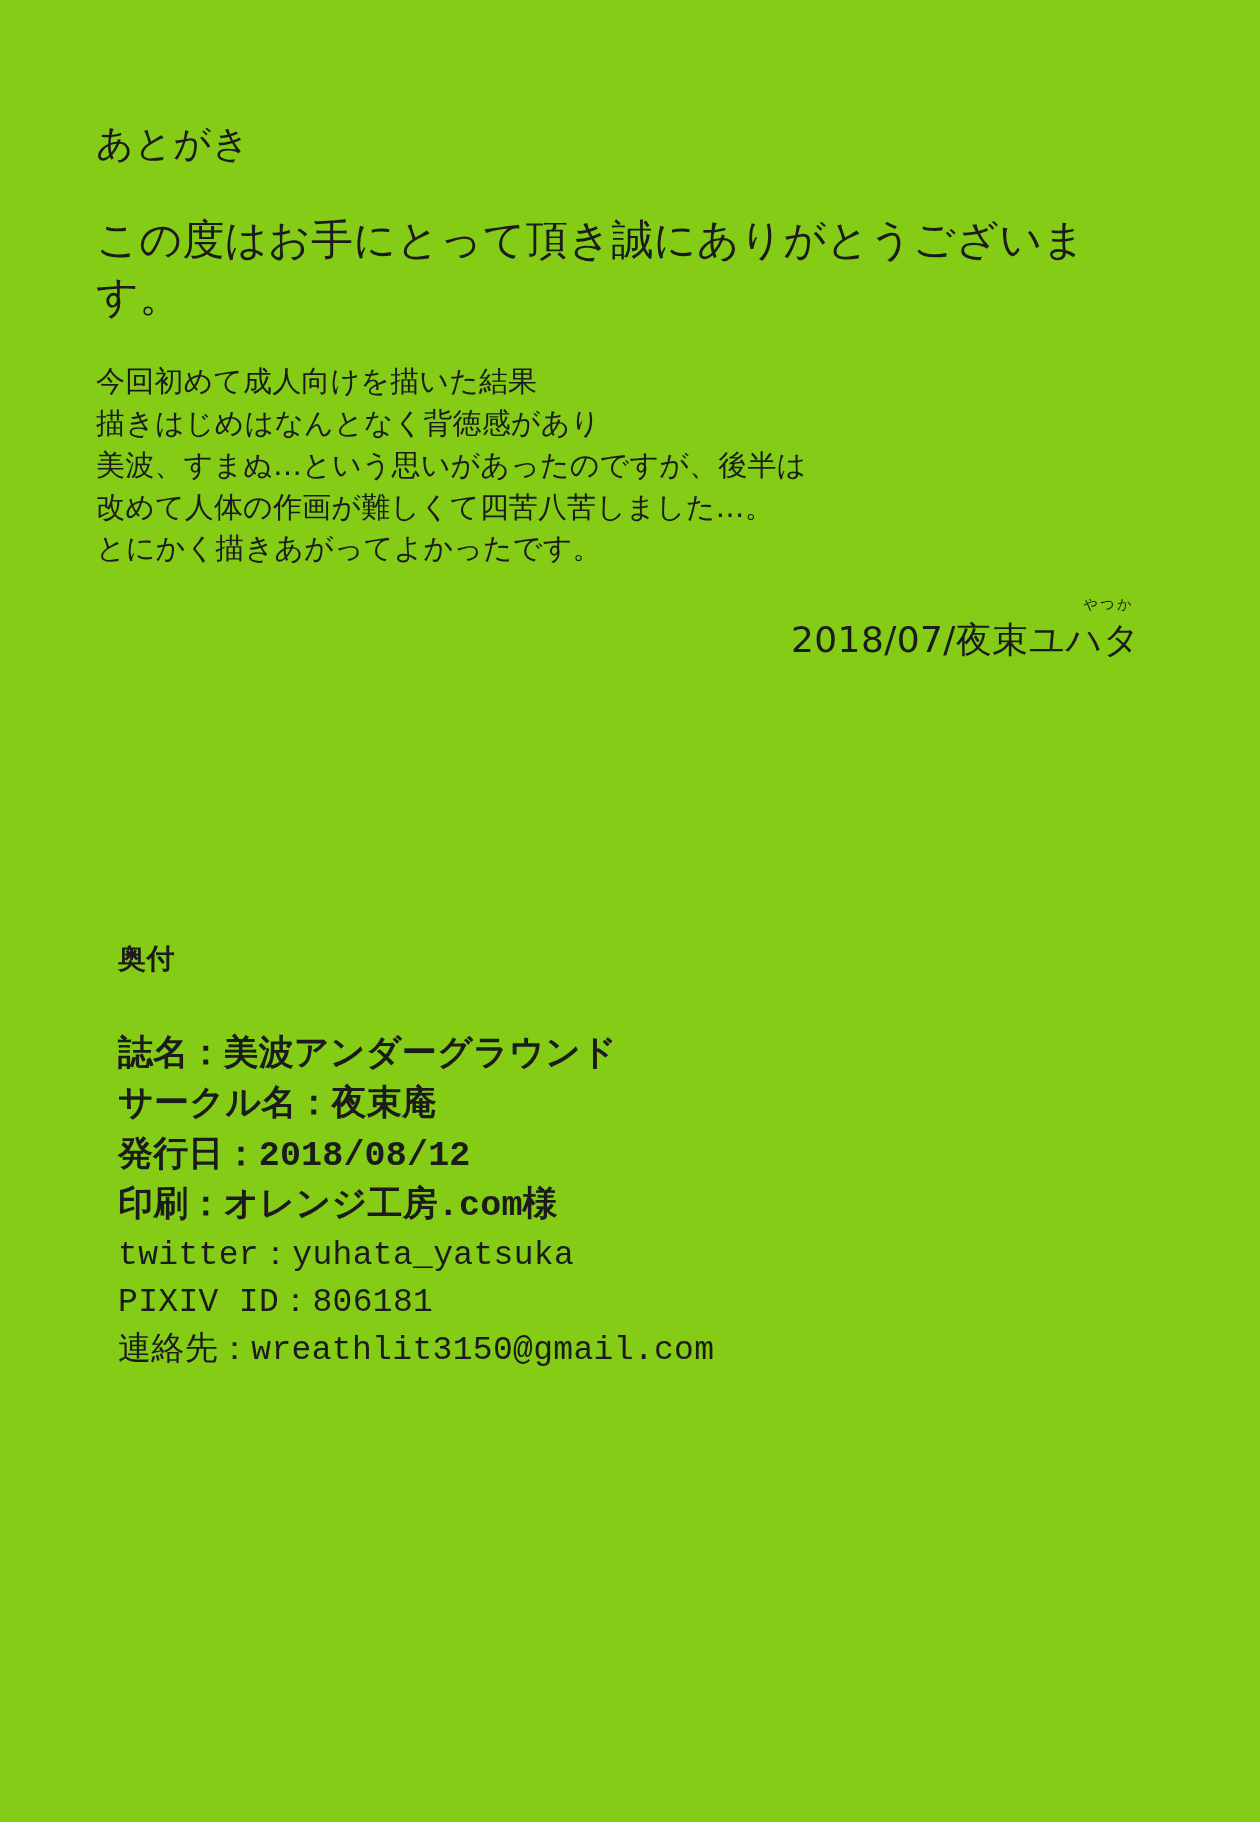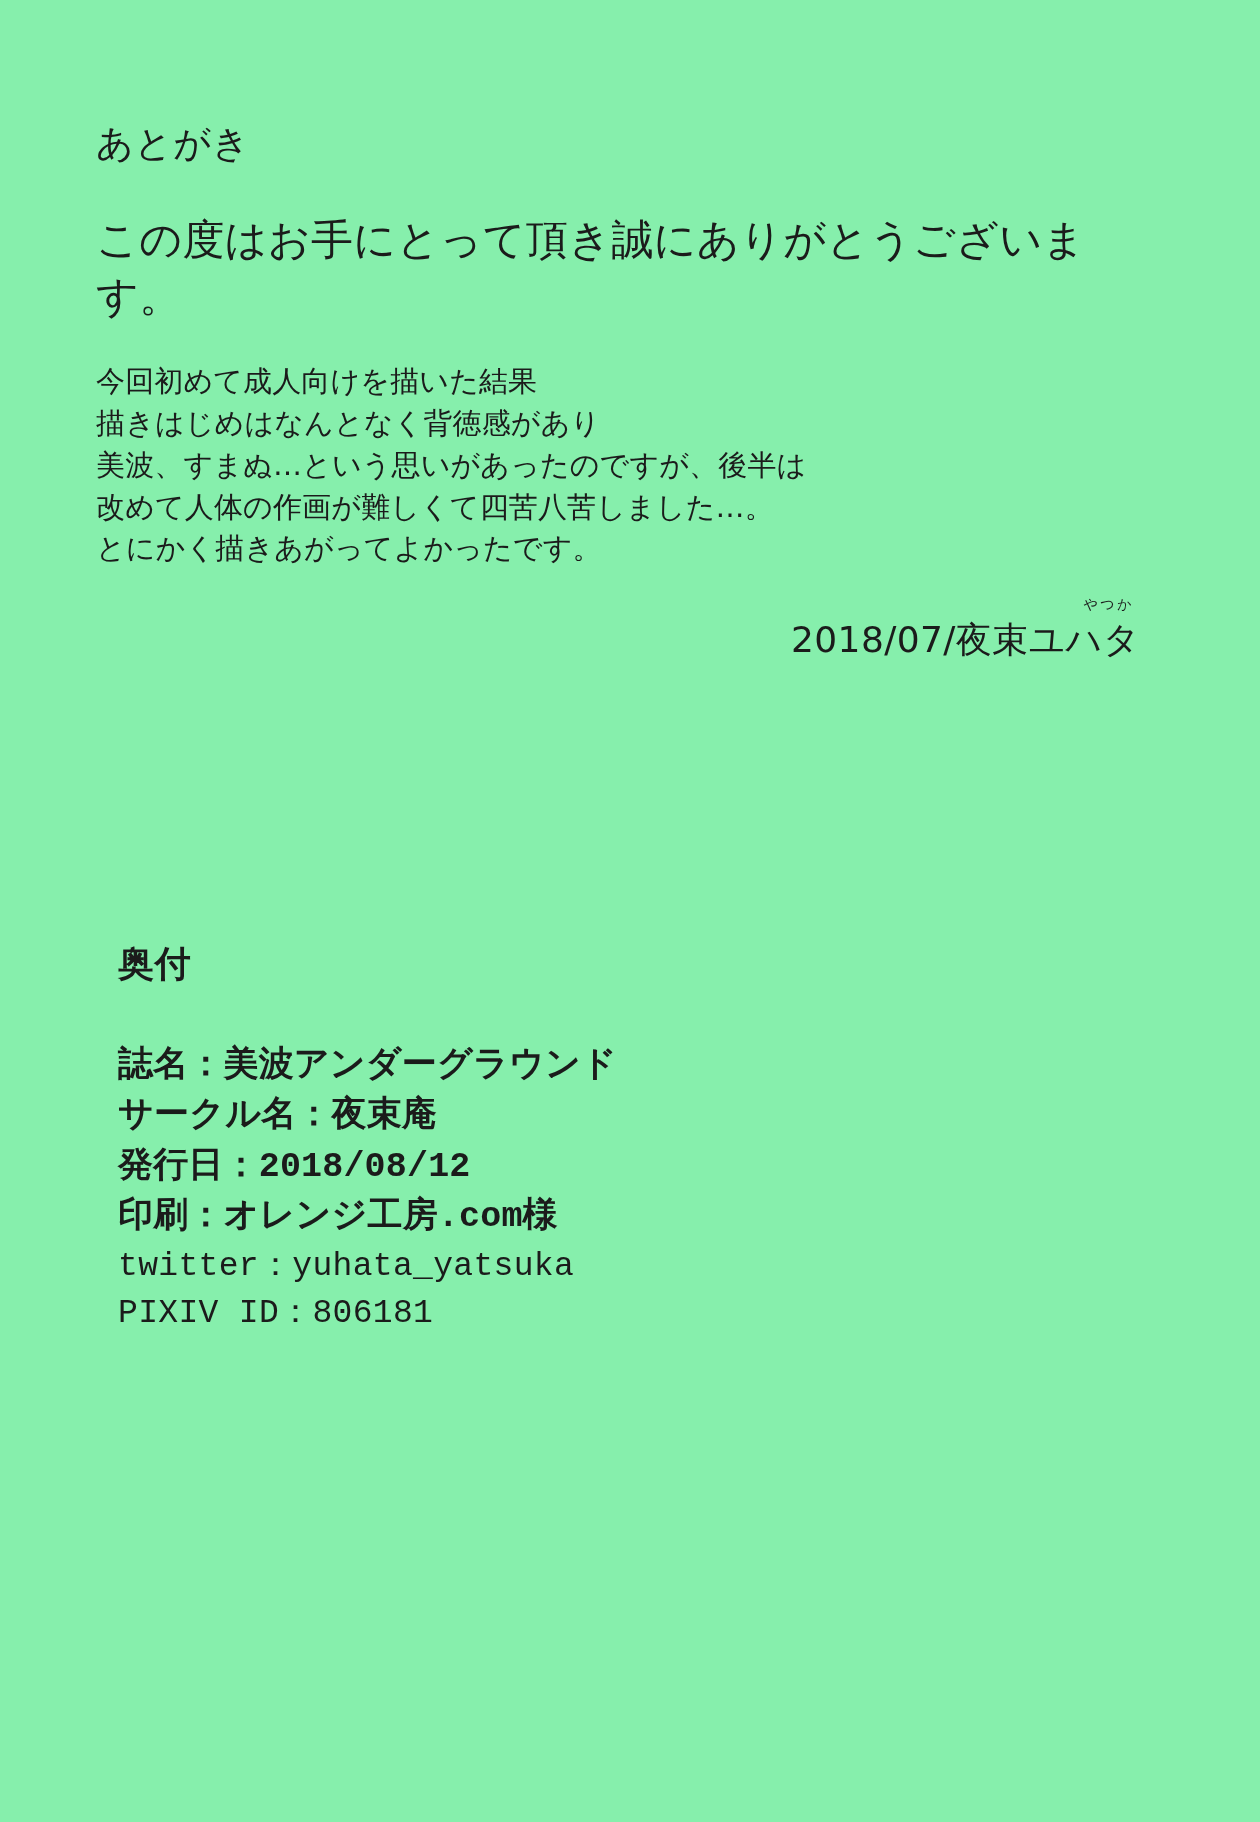--- a/index.html
+++ b/index.html
@@ -4,21 +4,21 @@
 <style>
   html, body {
     margin: 0;
     padding: 0;
     background: #ffffff;
   }
   .page {
     position: relative;
     width: 1260px;
     height: 1822px;
-    background: #86efac;
+    background: #84cc16;
     overflow: hidden;
     color: #1b1b1b;
   }
 
   
   .afterword {
     position: absolute;
     left: 96px;
     top: 120px;
     width: 1060px;
@@ -69,21 +69,21 @@
 
   
   .colophon {
     position: absolute;
     left: 118px;
     top: 940px;
     width: 1000px;
     font-family: "DejaVu Serif", "Liberation Serif", serif;
   }
   .colophon-title {
-    font-size: 36px;
+    font-size: 28px;
     font-weight: 700;
     margin: 0 0 52px 0;
     letter-spacing: 0.02em;
   }
   .colophon-list {
     list-style: none;
     margin: 0;
     padding: 0;
   }
   .colophon-list li {
@@ -126,16 +126,17 @@
 
   <section class="colophon">
     <h2 class="colophon-title">奥付</h2>
     <ul class="colophon-list">
       <li class="strong">誌名：美波アンダーグラウンド</li>
       <li class="strong">サークル名：夜束庵</li>
       <li class="strong">発行日：2018/08/12</li>
       <li class="strong">印刷：オレンジ工房.com様</li>
       <li class="latin">twitter：yuhata_yatsuka</li>
       <li class="latin">PIXIV ID：806181</li>
+      <li class="latin">連絡先：wreathlit3150@gmail.com</li>
     </ul>
   </section>
 
 </div>
 
 </body></html>

